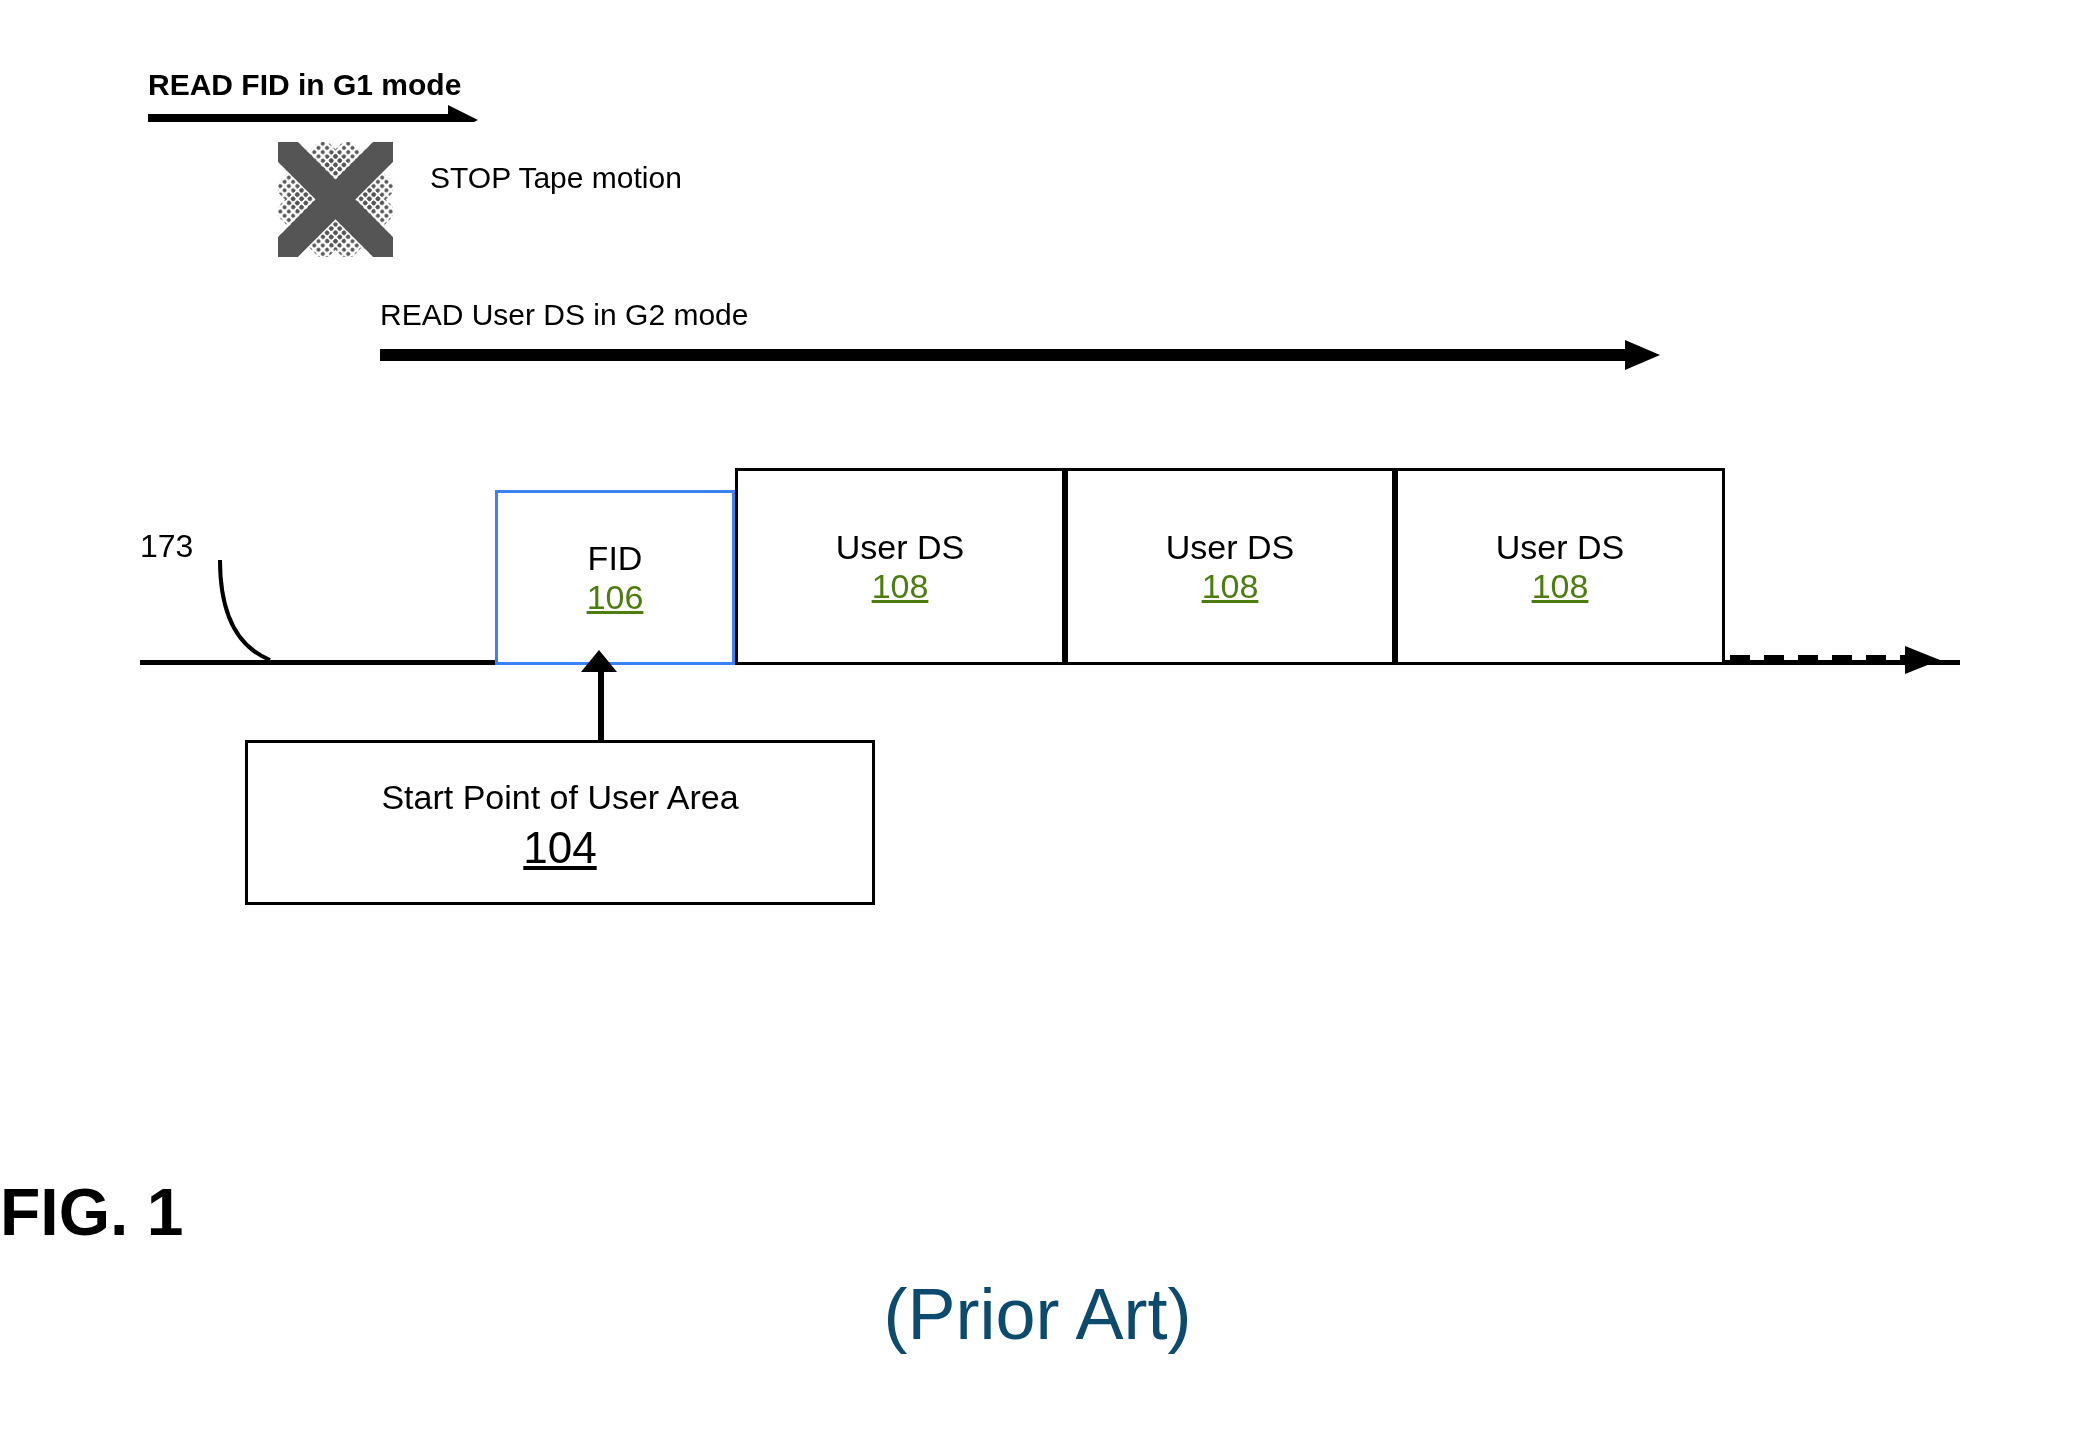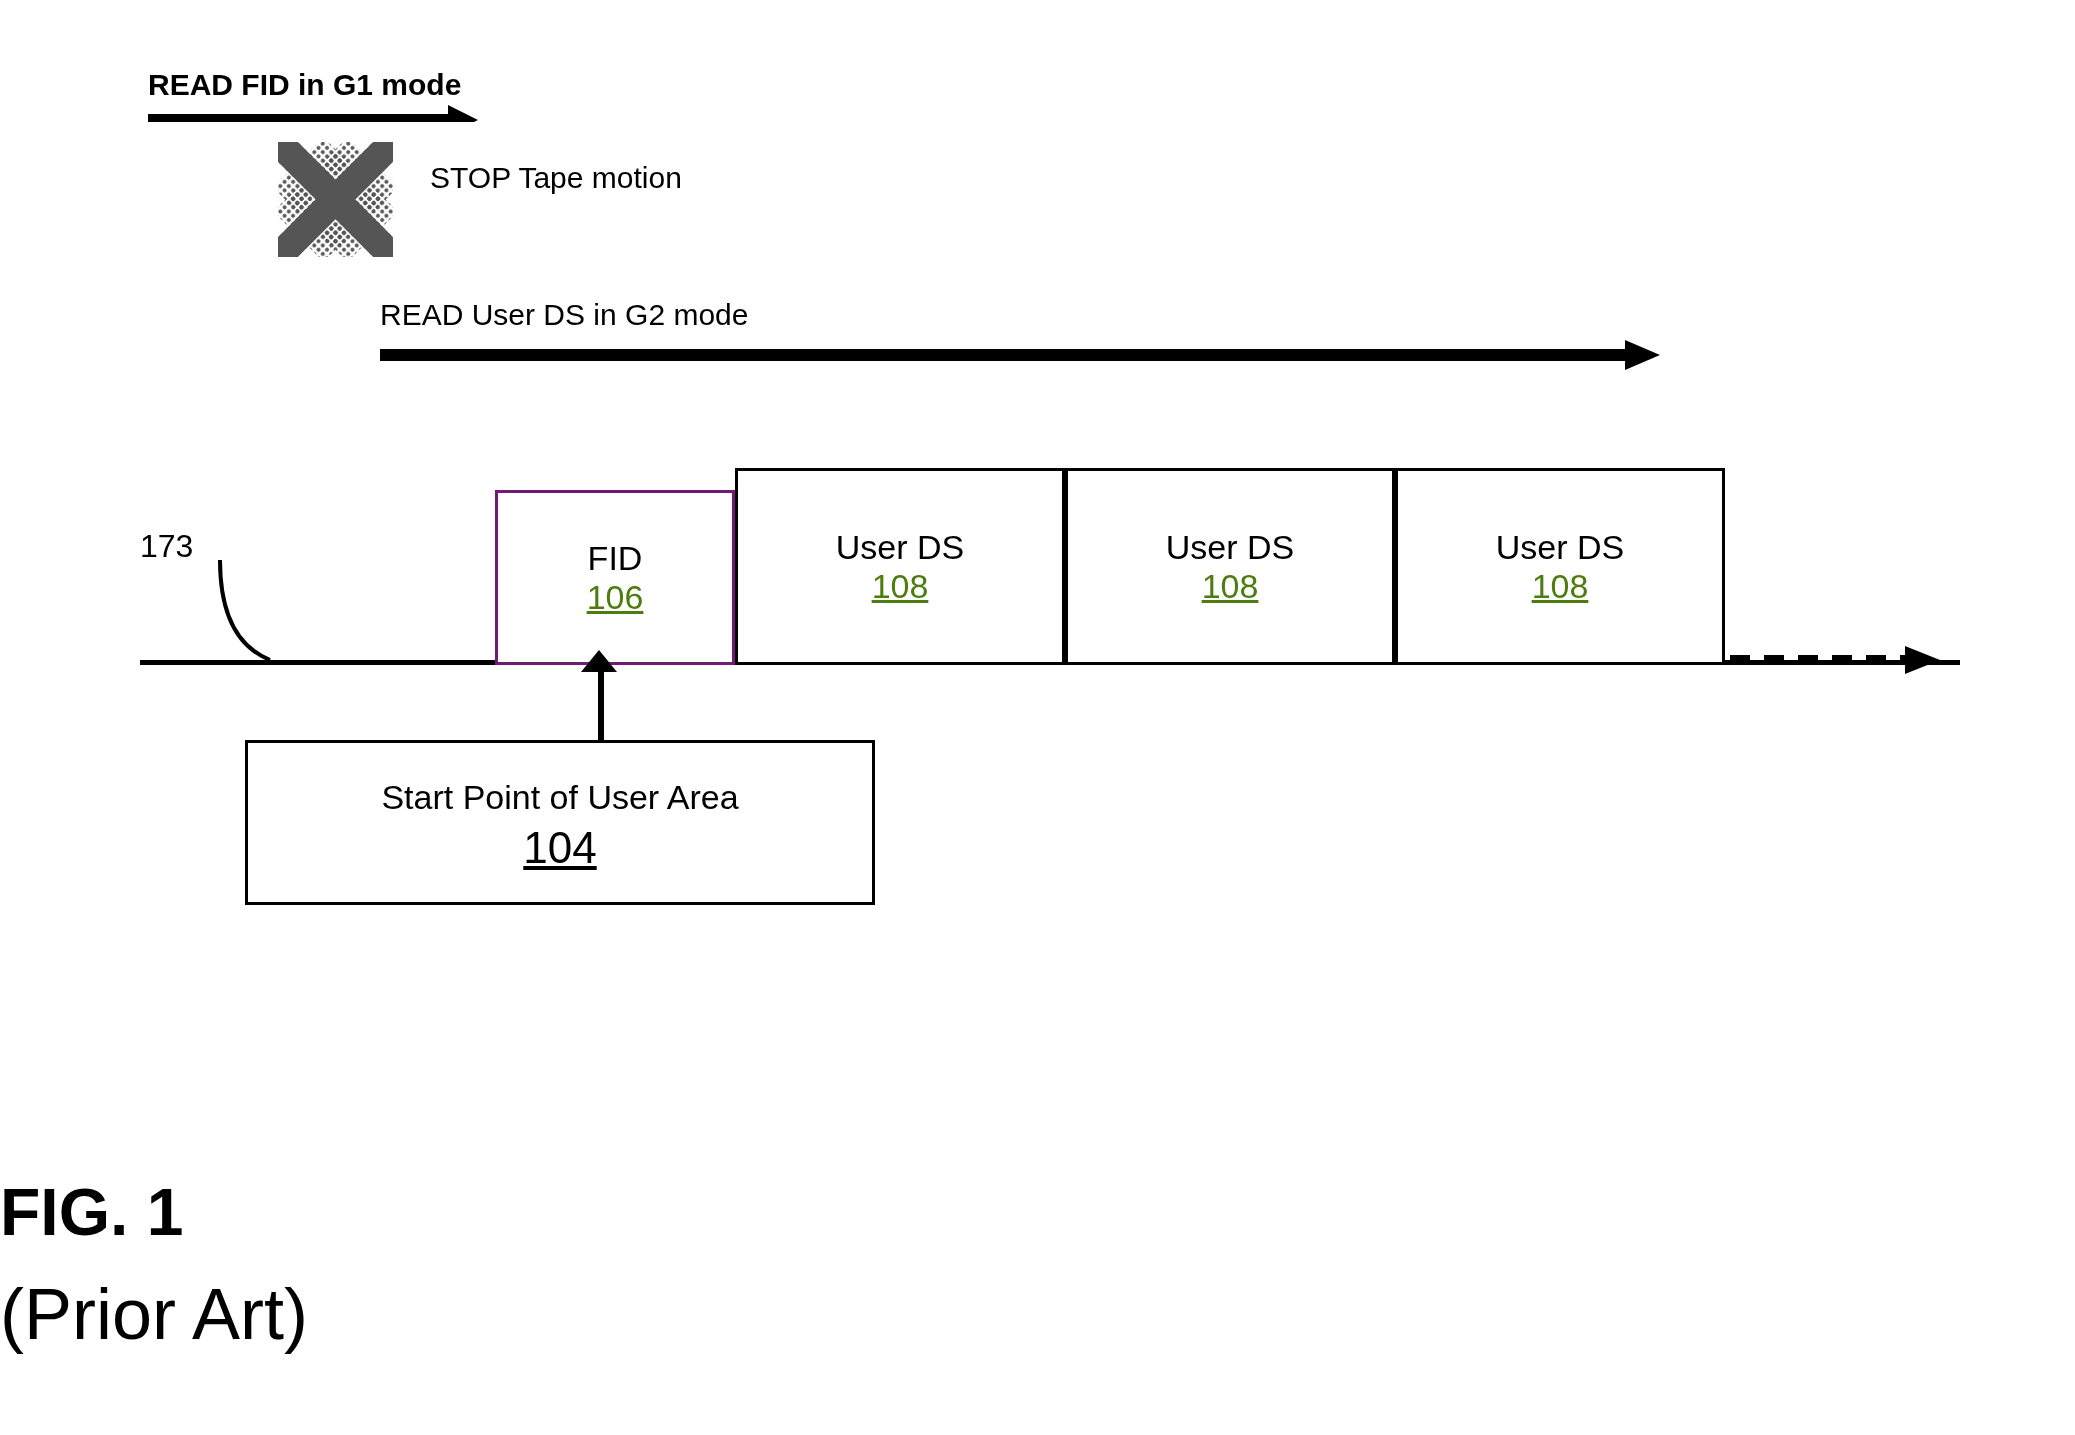--- a/index.html
+++ b/index.html
@@ -76,21 +76,21 @@
       color: #000;
     }
 
     
     .block-fid {
       position: absolute;
       top: 490px;
       left: 495px;
       width: 240px;
       height: 175px;
-      border: 3px solid #701a75;
+      border: 3px solid #3b82f6;
       background: #fff;
       display: flex;
       flex-direction: column;
       align-items: center;
       justify-content: center;
     }
 
     
     .block-user-ds-1 {
       position: absolute;
@@ -206,22 +206,23 @@
       font-size: 66px;
       font-weight: bold;
       color: #000;
     }
 
     .prior-art-label {
       position: absolute;
       bottom: 80px;
       left: 0;
       right: 0;
+      text-align: center;
       font-size: 72px;
-      color: #000000;
+      color: #0c4a6e;
     }
 
     
     svg.arrow-svg {
       display: block;
     }
 
     
     .x-crosshatch {
       position: absolute;

